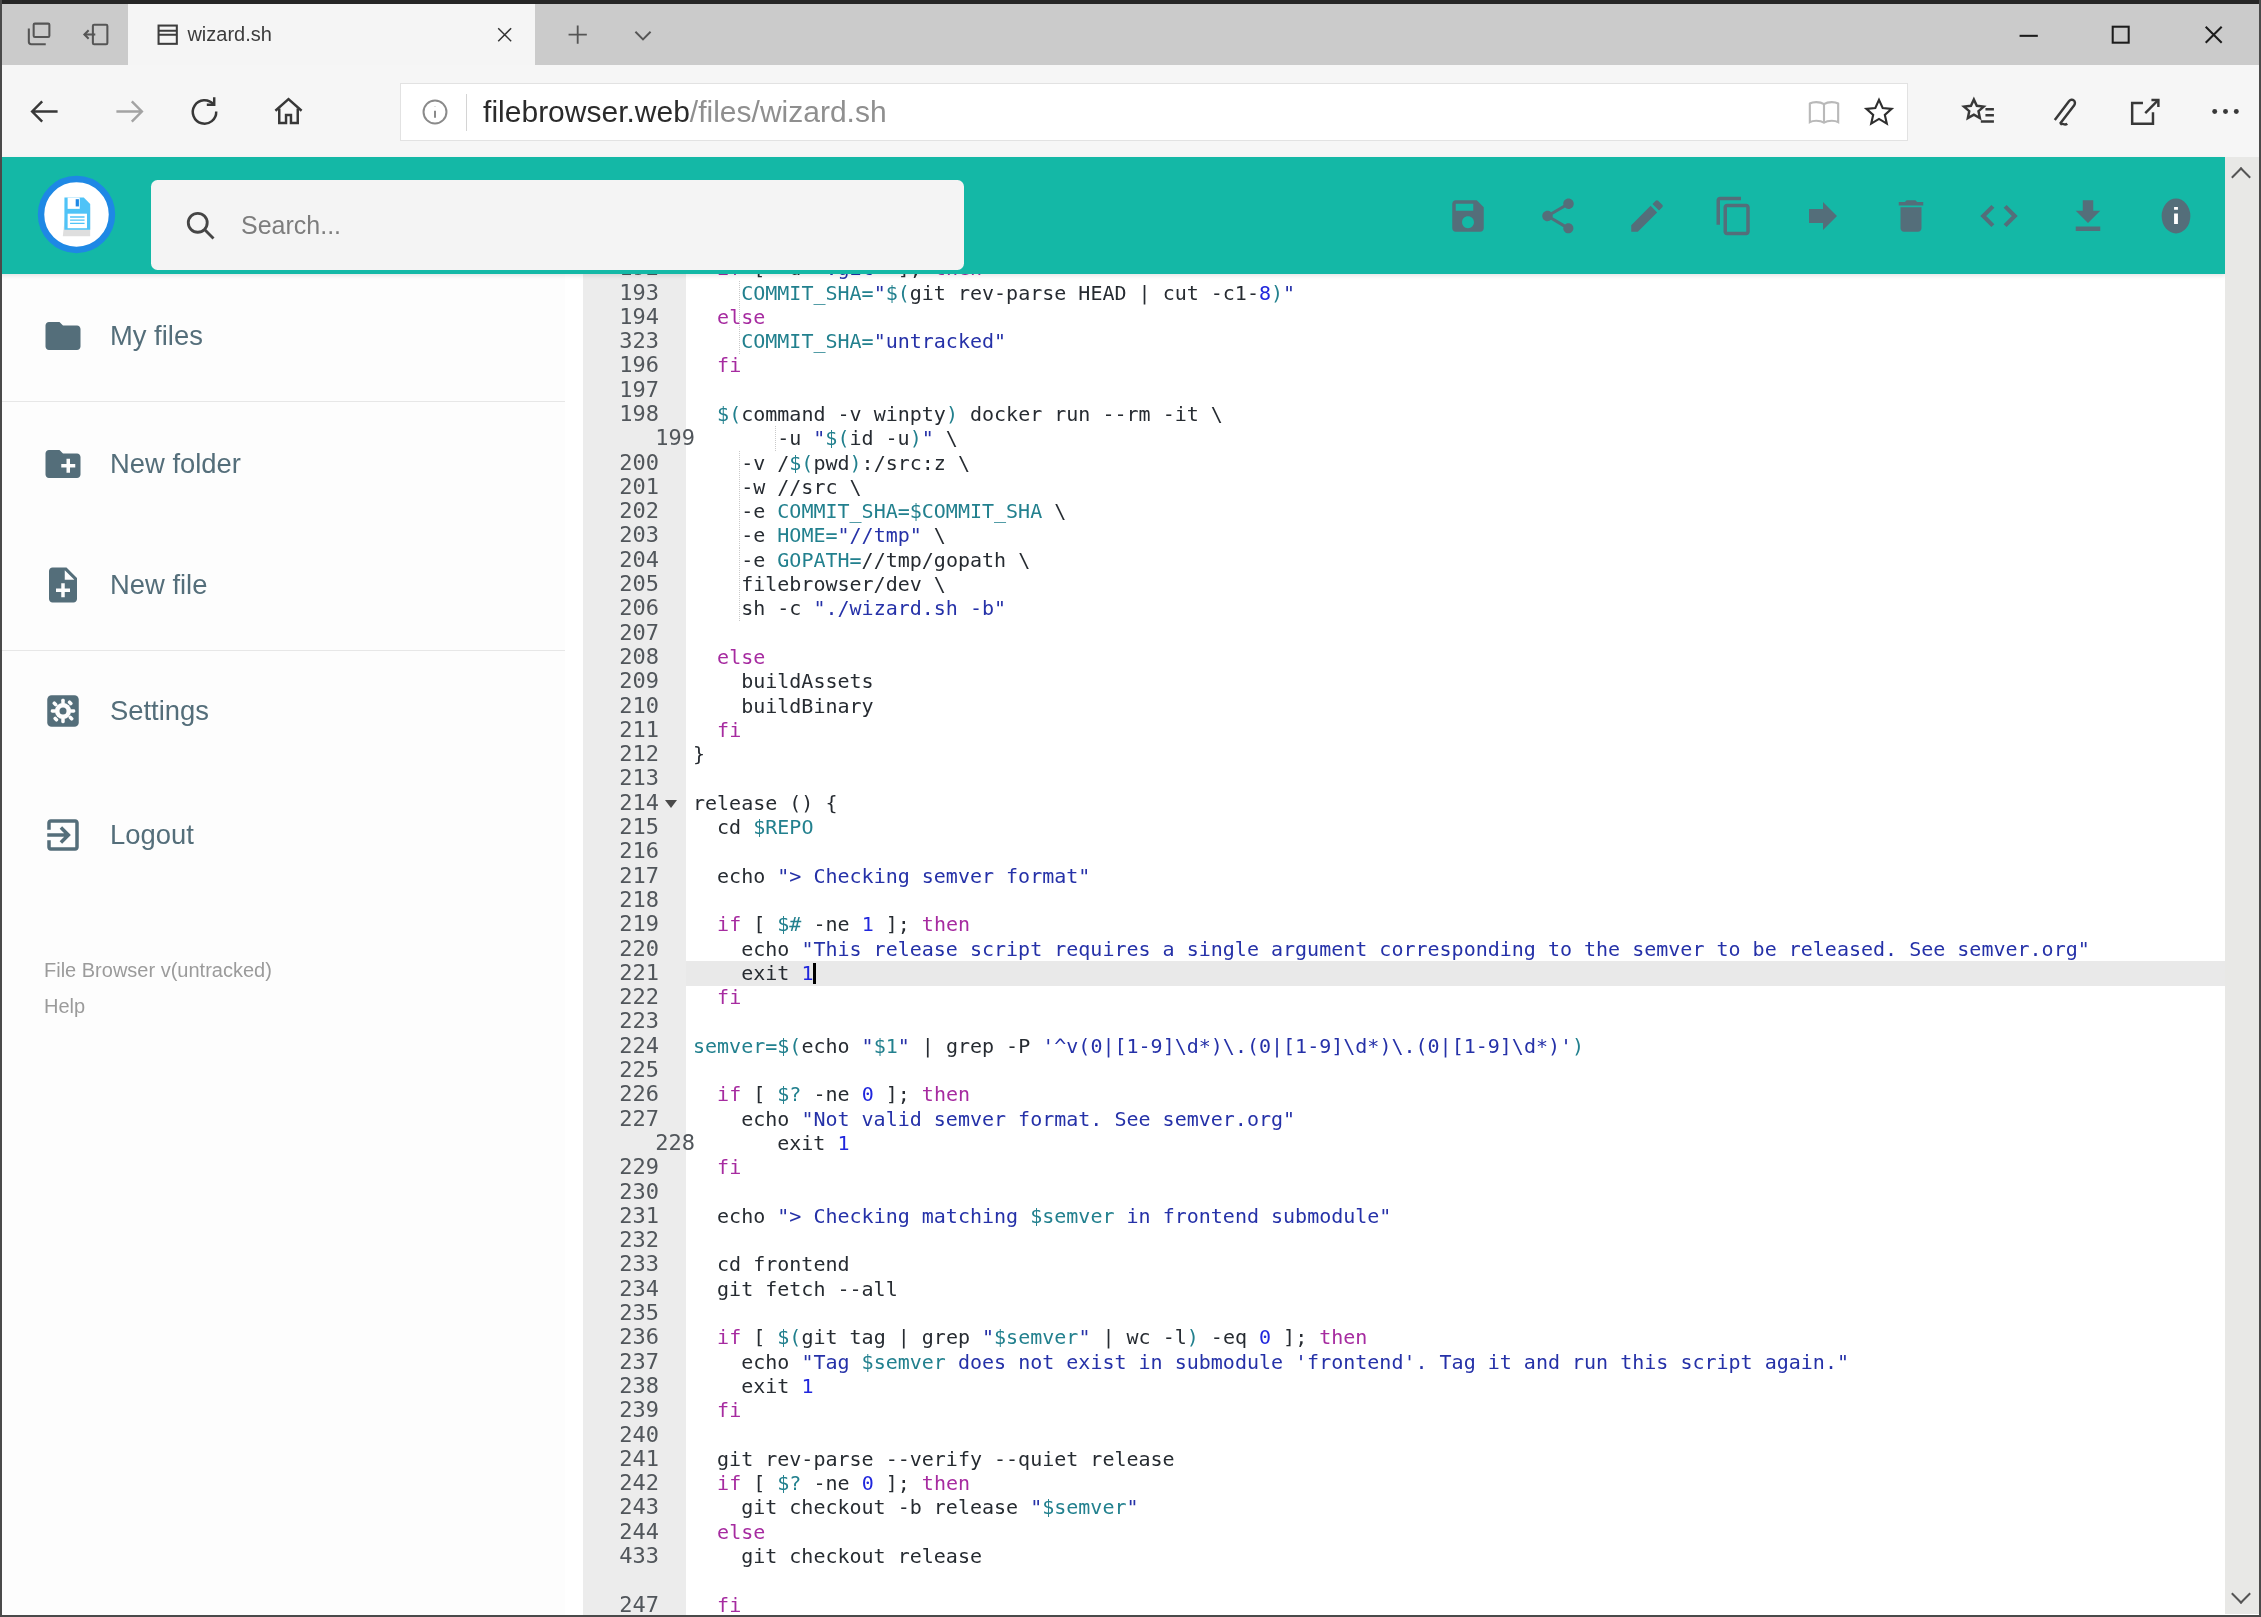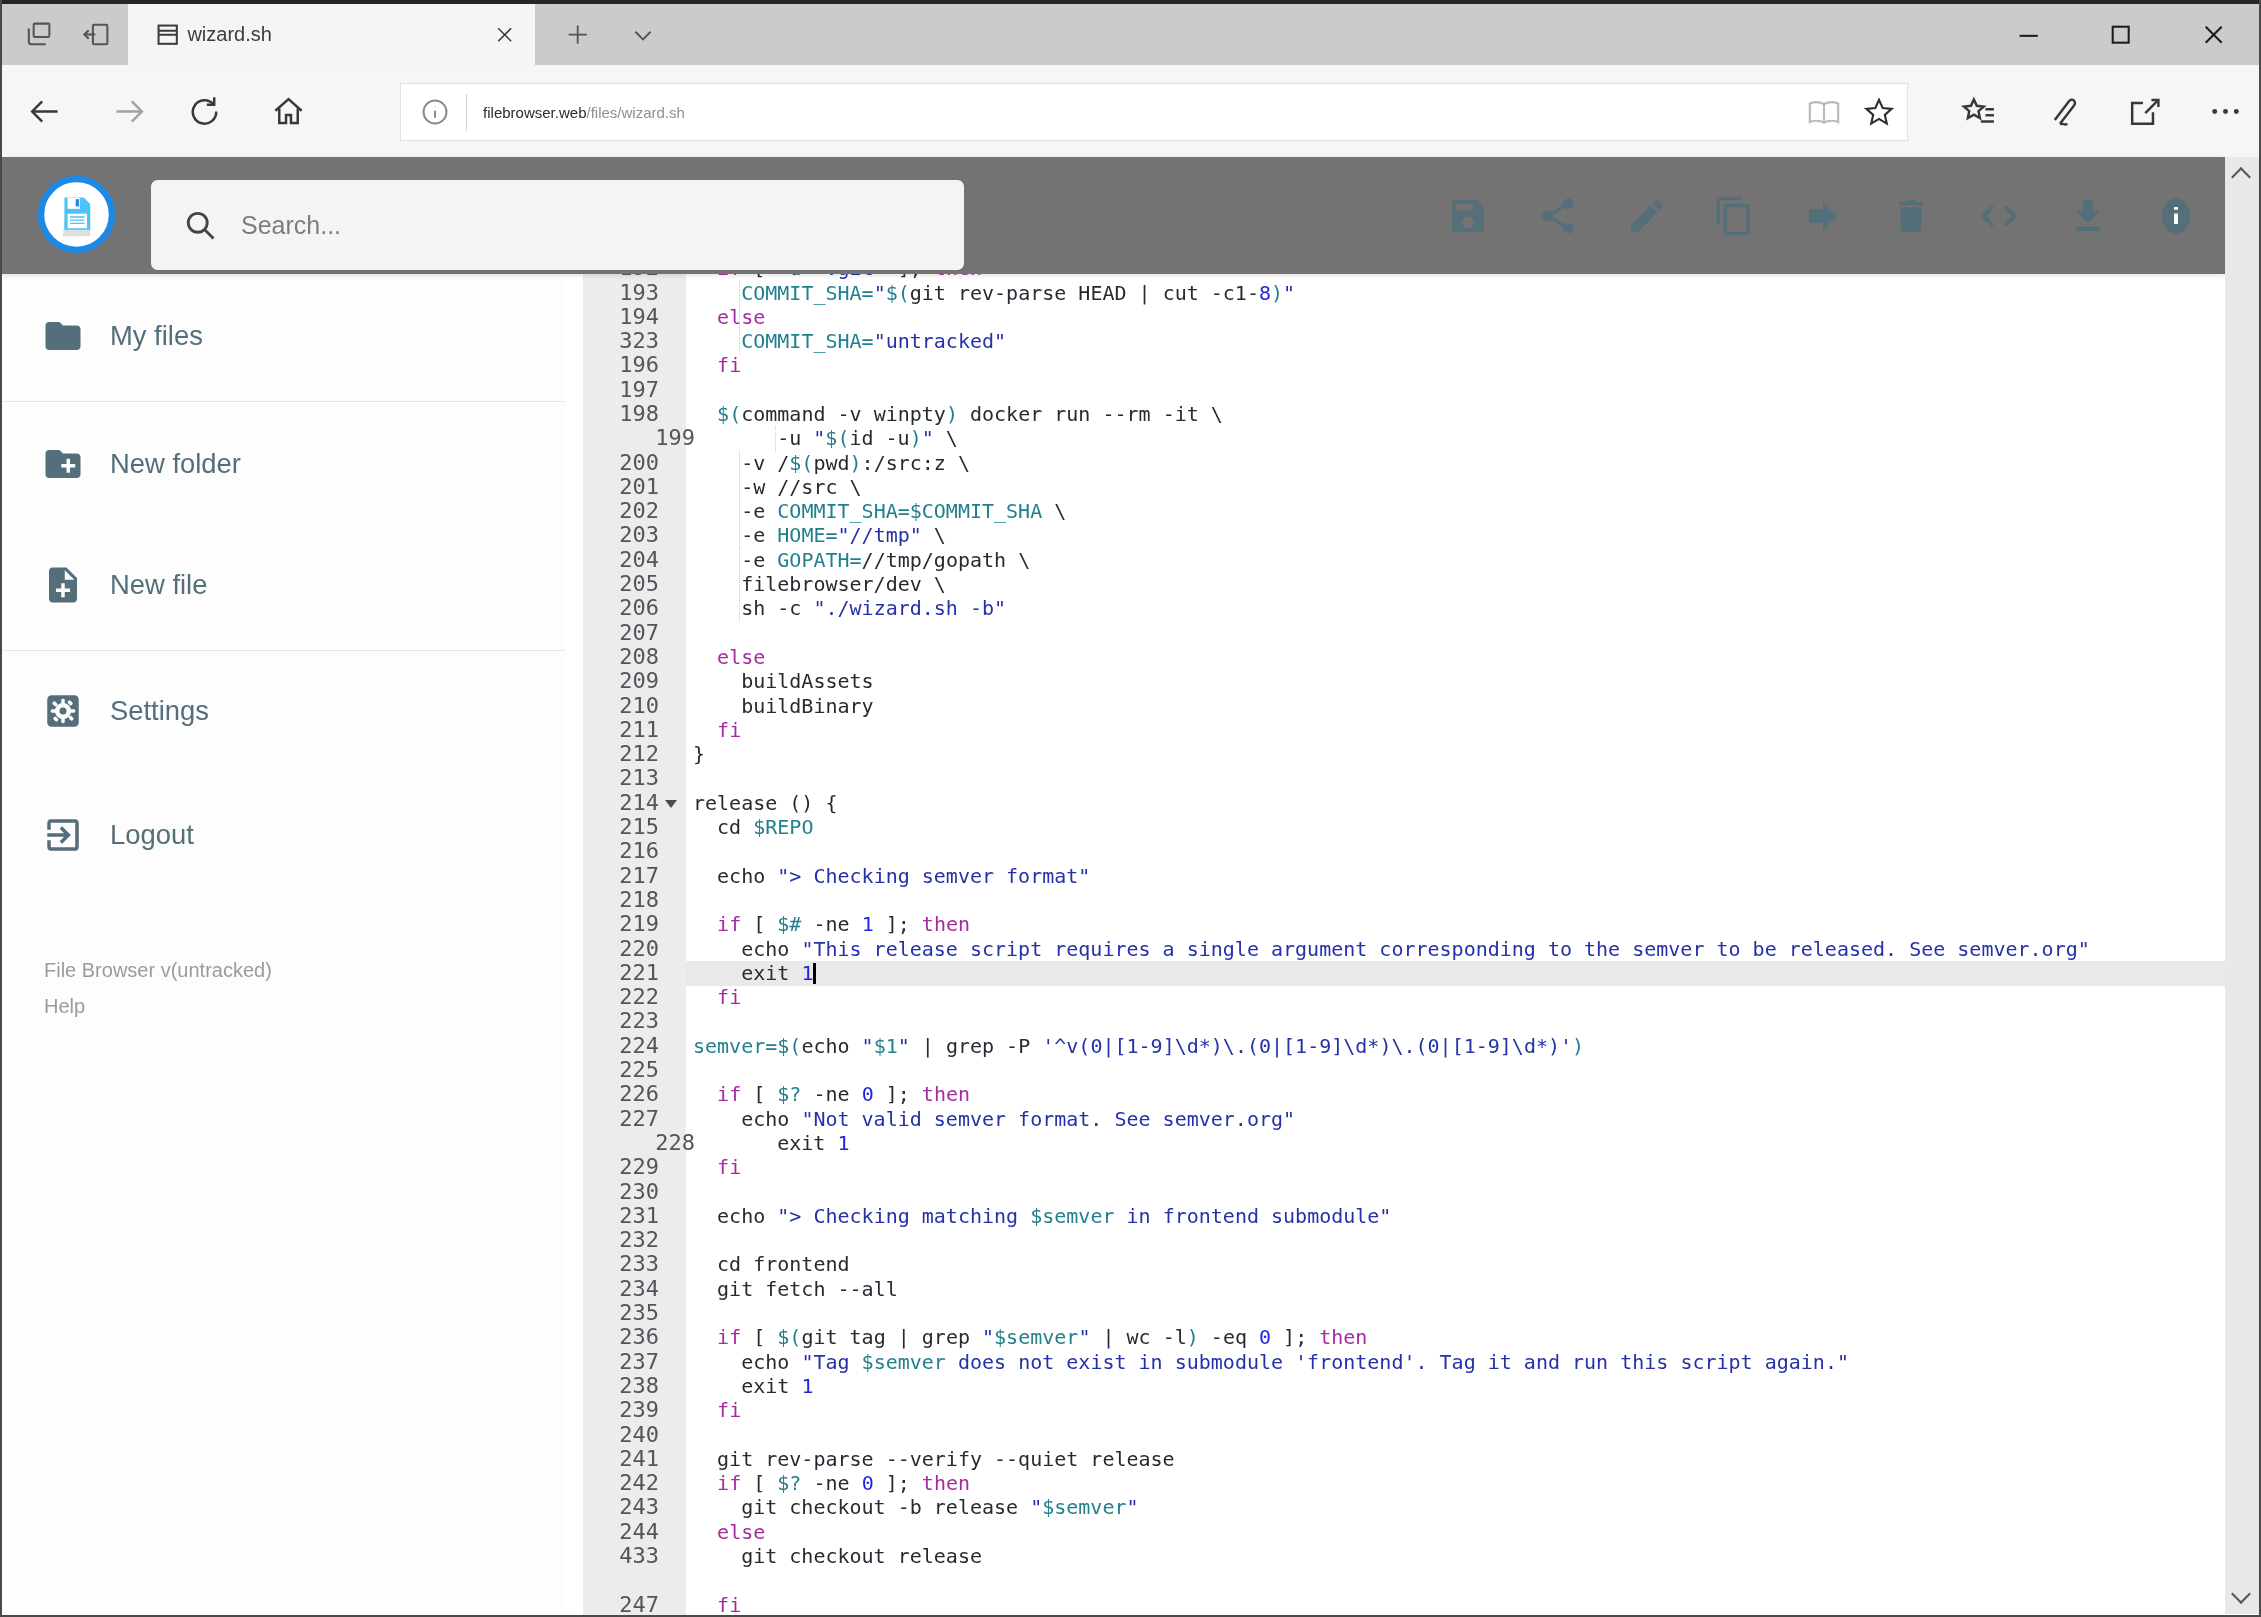--- a/index.html
+++ b/index.html
@@ -19,27 +19,27 @@
   .favicon{margin-left:26px;}
   .tab-close{position:absolute;right:14.5px;top:14.5px;width:32px;height:32px;display:flex;align-items:center;justify-content:center;color:#333;}
   .winbtn{position:absolute;top:0;width:73px;height:61px;display:flex;align-items:center;justify-content:center;color:#1c1c1c;}
 
   
   .navbar{position:absolute;left:0;top:65px;width:100%;height:93px;background:#f6f6f6;border-bottom:0.8px solid #e2e2e2;}
   .nav-ic{position:absolute;top:28px;width:37px;height:37px;color:#383838;}
   .addr{position:absolute;left:400px;top:18px;width:1508px;height:58px;background:#fff;border:1.6px solid #e2e2e2;box-sizing:border-box;display:flex;align-items:center;}
   .addr-info{margin-left:18px;color:#8a8a8a;}
   .addr-sep{width:1.6px;height:37px;background:#d4d4d4;margin-left:14.5px;margin-right:16px;}
-  .url{font-size:15px;white-space:nowrap;}
+  .url{font-size:30px;white-space:nowrap;}
   .url .host{color:#2b2b2b;}
   .url .path{color:#8f8f8f;}
   .addr-right{position:absolute;right:11.3px;display:flex;align-items:center;gap:21px;}
 
   
-  .appheader{position:absolute;left:0;top:157px;width:2225px;height:117px;background:#737373;box-shadow:0 1.6px 4px rgba(0,0,0,.10);z-index:5;}
+  .appheader{position:absolute;left:0;top:157px;width:2225px;height:117px;background:#14b8a6;box-shadow:0 1.6px 4px rgba(0,0,0,.10);z-index:5;}
   .logo{position:absolute;left:37px;top:18px;width:79px;height:79px;}
   .searchbox{position:absolute;left:151px;top:23.4px;width:813px;height:90px;background:#f4f4f4;border-radius:6.5px;display:flex;align-items:center;}
   .searchbox .mag{margin-left:31px;color:#454545;}
   .searchbox input{border:0;background:transparent;outline:none;font-size:25px;color:#444;margin-left:21px;width:646px;font-family:"Liberation Sans",sans-serif;}
   .searchbox input::placeholder{color:#7d7d7d;}
   .act{position:absolute;top:38px;width:42px;height:42px;color:#546e7a;}
 
   
   .sidebar{position:absolute;left:0;top:274px;width:565px;height:1343px;background:#fdfdfd;}
   .side-item{position:absolute;left:0;width:565px;height:90px;display:flex;align-items:center;cursor:pointer;}

